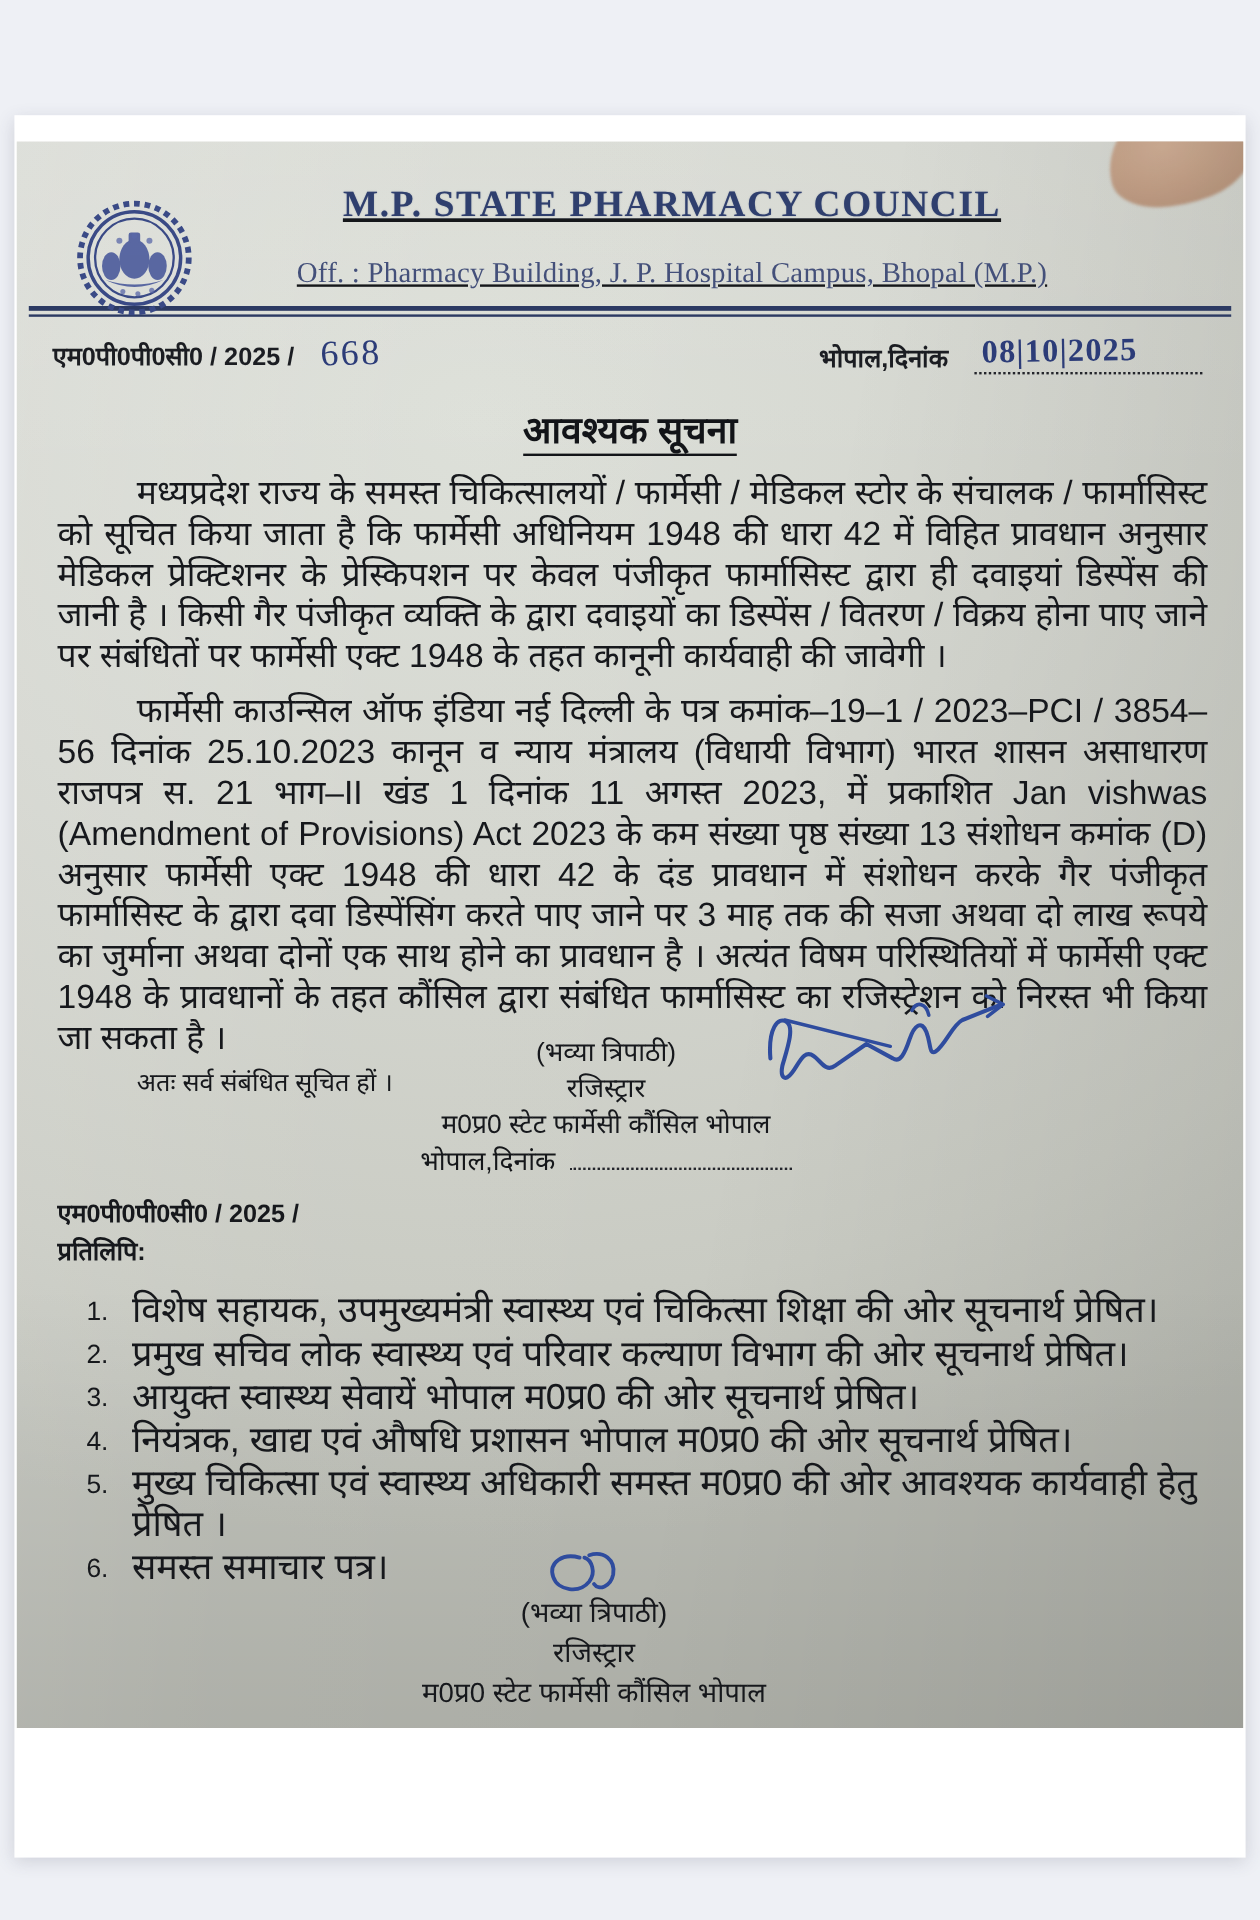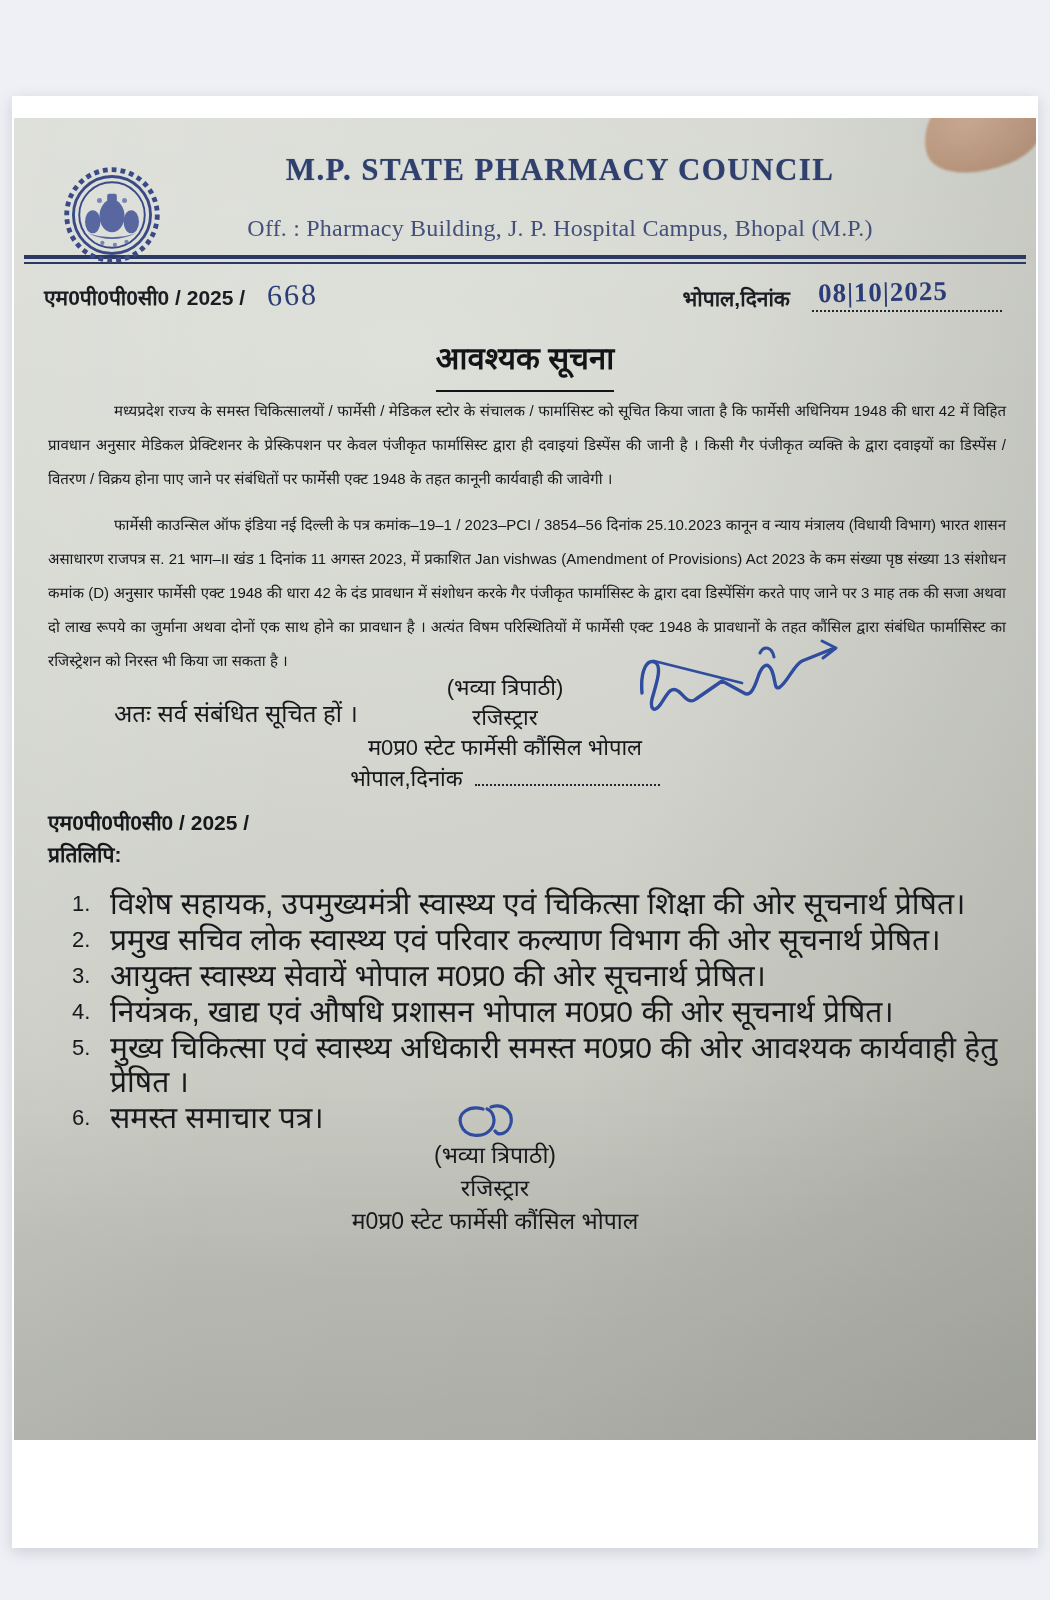--- a/index.html
+++ b/index.html
@@ -56,20 +56,21 @@
     position: relative;
     z-index: 2;
     padding: 0;
     color: #15171a;
   }
 
   
   .letterhead {
     position: relative;
     padding: 34px 22px 4px 36px;
+    text-decoration: underline;
   }
   .seal {
     position: absolute;
     left: 45px; top: 44px;
     width: 106px; height: 106px;
   }
   .head-text { text-align: center; padding-left: 56px; }
   .org-en {
     font-family: "Liberation Serif", serif;
     font-weight: bold;
@@ -154,41 +155,41 @@
   
   .title {
     text-align: center;
     margin-top: 24px;
     font-size: 31px;
     font-weight: bold;
     color: #121418;
   }
   .title span {
     border-bottom: 2.5px solid #121418;
-    padding-bottom: 14px;
+    padding-bottom: 2px;
   }
 
   
   .body { padding: 0 30px 0 34px; }
   .para {
-    font-size: 15px;
+    font-size: 28px;
     line-height: 34px;
     text-align: justify;
     text-justify: inter-word;
     margin-top: 12px;
     color: #16181c;
   }
   .para.first { margin-top: 16px; }
   .indent { display: inline-block; width: 66px; }
 
   .closing {
-    font-size: 24px;
+    font-size: 21px;
     line-height: 34px;
     color: #16181c;
-    margin-top: 19px;
+    margin-top: 4px;
   }
   .closing .ln2 { display: block; }
 
   
   .sigblock {
     position: relative;
     margin-top: -58px;
     text-align: center;
     padding-right: 44px;
   }

